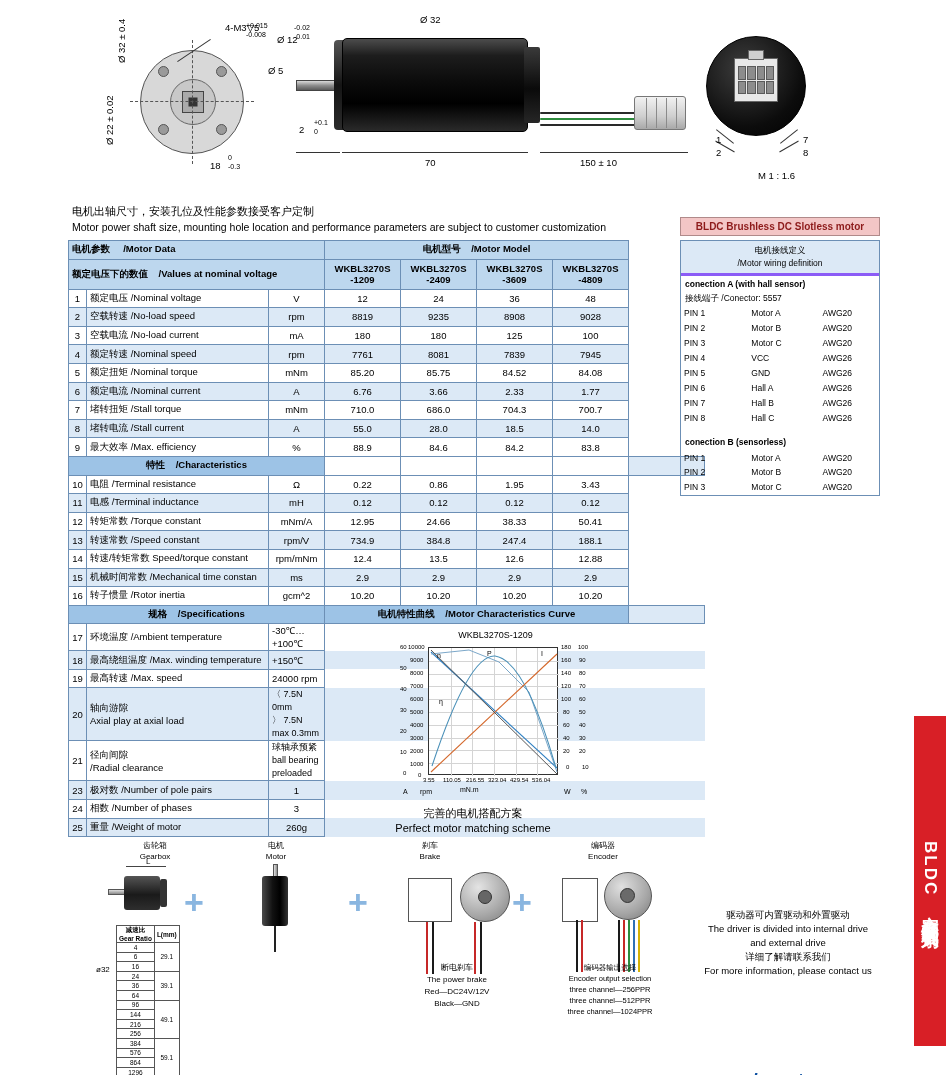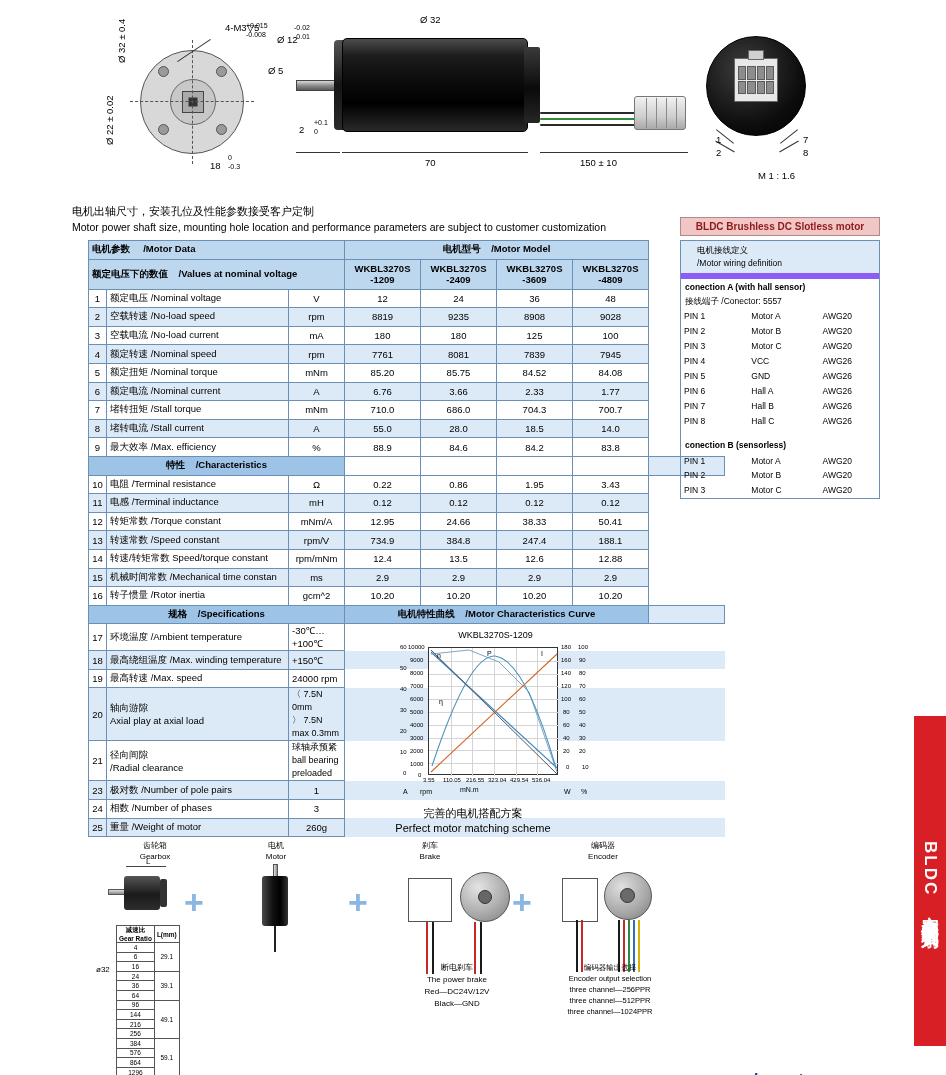--- a/index.html
+++ b/index.html
@@ -100,36 +100,36 @@
 
   
   .bldc-bar {
     position: absolute; left: 680px; top: 217px; width: 200px; height: 19px;
     background: #f3c6c6; border: 1px solid #b08a8a;
     font-weight: bold; font-size: 10px; color: #8d1a1a;
     display: flex; align-items: center; justify-content: center;
   }
 
   
-  table.main { position: absolute; left: 68px; top: 240px; border-collapse: collapse; font-size: 9.5px; margin-left: 20px; }
+  table.main { position: absolute; left: 68px; top: 240px; border-collapse: collapse; font-size: 9.5px; }
   table.main td, table.main th { border: 1px solid #6c8fb5; padding: 0 3px; height: 18.6px; vertical-align: middle; }
   .hdr { background: #bdd7ee; font-weight: bold; text-align: center; }
   .rowlite { background: #fff; }
   .rowalt { background: #dce9f6; }
   .num { width: 18px; text-align: center; }
   .nm { width: 182px; }
   .unit { width: 56px; text-align: center; }
   .val { width: 76px; text-align: center; }
   .blank { width: 76px; }
   .sectionhdr { background: #9dc3e6; font-weight: bold; text-align: center; }
   .leftpad { padding-left: 4px; }
 
   
   .wiring { position: absolute; left: 680px; top: 240px; width: 200px; border: 1px solid #6c8fb5; }
-  .wiring-hd { background: #dce9f6; text-align: left; font-size: 8.5px; line-height: 13px; padding: 3px 16px; border-bottom: 6px solid #8b5cf6; }
+  .wiring-hd { background: #dce9f6; text-align: center; font-size: 8.5px; line-height: 13px; padding: 3px 16px; border-bottom: 3px solid #8b5cf6; }
   .wiring-sub { font-weight: bold; font-size: 8.5px; padding: 3px 4px; }
   .wiring-conn { font-size: 8.5px; padding: 1px 4px; }
   table.pins { width: 100%; border-collapse: collapse; font-size: 8.5px; }
   table.pins td { padding: 1px 3px; height: 14.9px; }
   table.pins td.p1 { width: 34%; }
   table.pins td.p2 { width: 36%; }
   table.pins td.p3 { width: 30%; }
 
   
   .chartbox { position: absolute; left: 398px; top: 633px; width: 195px; height: 165px; }
@@ -851,20 +851,27 @@
     <div>Red—DC24V/12V</div>
     <div>Black—GND</div>
   </div>
   <div class="encnote">
     <div>编码器输出选择</div>
     <div>Encoder output selection</div>
     <div>three channel—256PPR</div>
     <div>three channel—512PPR</div>
     <div>three channel—1024PPR</div>
   </div>
+  <div class="rightnote">
+    <div>驱动器可内置驱动和外置驱动</div>
+    <div>The driver is divided into internal drive</div>
+    <div>and external drive</div>
+    <div>详细了解请联系我们</div>
+    <div>For more information, please contact us</div>
+  </div>
 
   <div class="side-tab">
     <span>BLDC 空心杯无刷电机系列</span>
   </div>
 
   <div class="website">www.wkxmotor.com</div>
 
 </div>
 
 </body></html>

